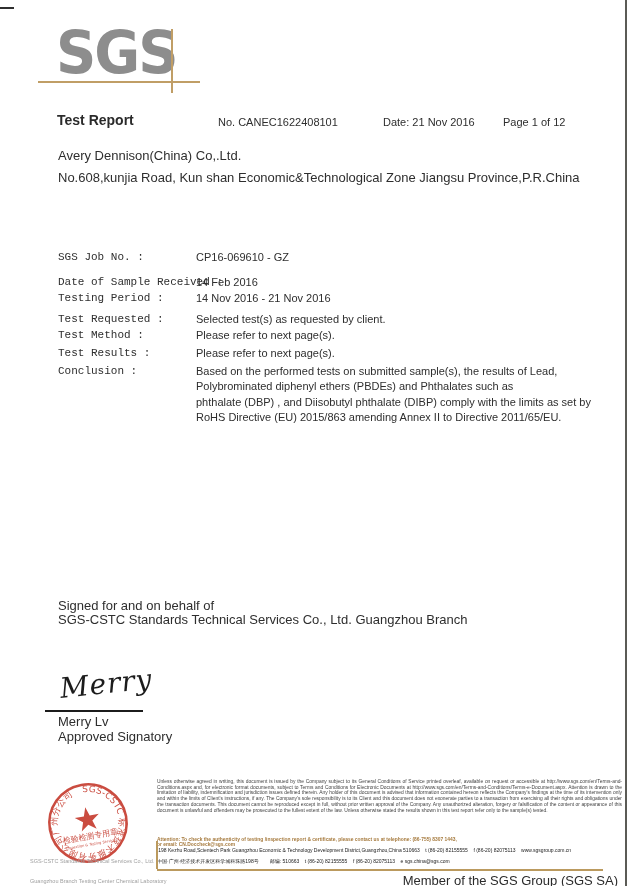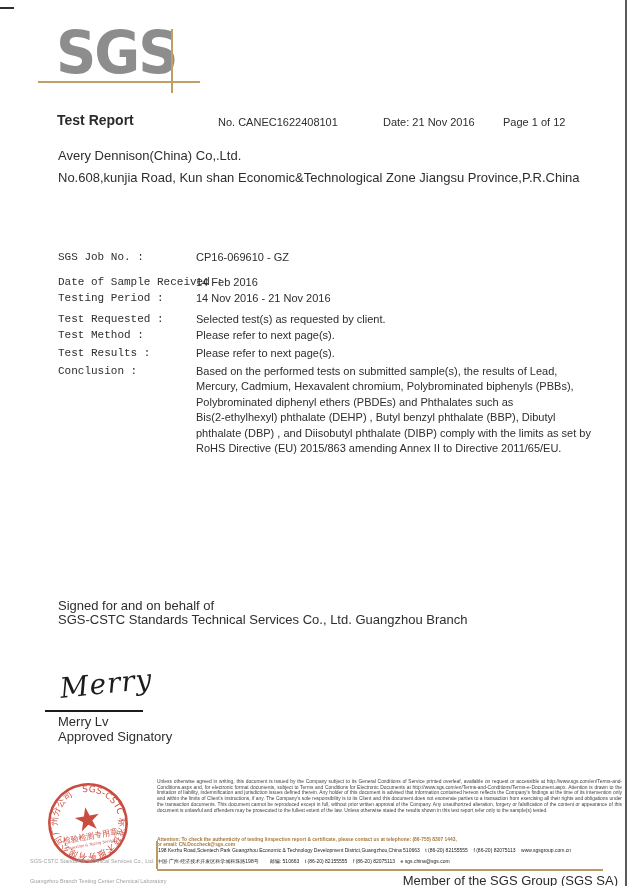--- a/index.html
+++ b/index.html
@@ -103,23 +103,21 @@
     <span class="fvalue" style="top:329px">Please refer to next page(s).</span>
   </div>
   <div>
     <span class="flabel" style="top:347px">Test Results :</span>
     <span class="fvalue" style="top:347px">Please refer to next page(s).</span>
   </div>
 
   <span class="flabel" style="top:365px">Conclusion :</span>
   <div class="abs conclusion-lines">
     <div>Based on the performed tests on submitted sample(s), the results of Lead,</div>
-    <div>Mercury, Cadmium, Hexavalent chromium, Polybrominated biphenyls (PBBs),</div>
     <div>Polybrominated diphenyl ethers (PBDEs) and Phthalates such as</div>
-    <div>Bis(2-ethylhexyl) phthalate (DEHP) , Butyl benzyl phthalate (BBP), Dibutyl</div>
     <div>phthalate (DBP) , and Diisobutyl phthalate (DIBP) comply with the limits as set by</div>
     <div>RoHS Directive (EU) 2015/863 amending Annex II to Directive 2011/65/EU.</div>
   </div>
 
   <div class="abs body-text signed1">Signed for and on behalf of</div>
   <div class="abs body-text signed2">SGS-CSTC Standards Technical Services Co., Ltd. Guangzhou Branch</div>
   <div class="abs handwriting">Merry</div>
   <div class="abs sig-line"></div>
   <div class="abs body-text sig-name">Merry Lv</div>
   <div class="abs body-text sig-role">Approved Signatory</div>

